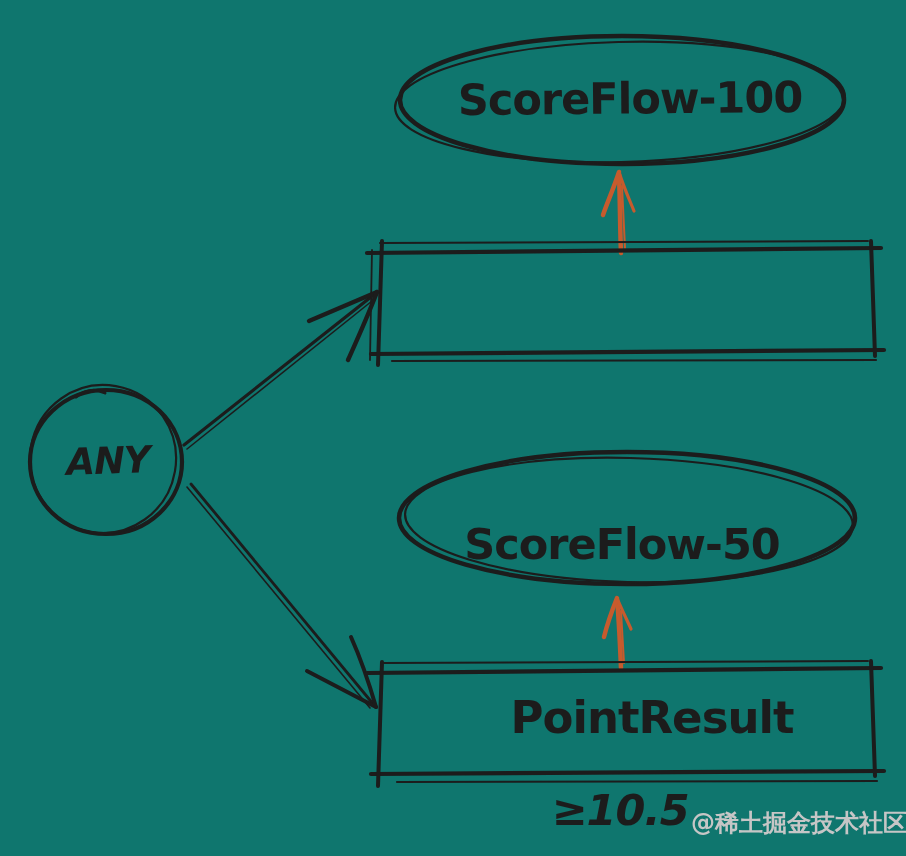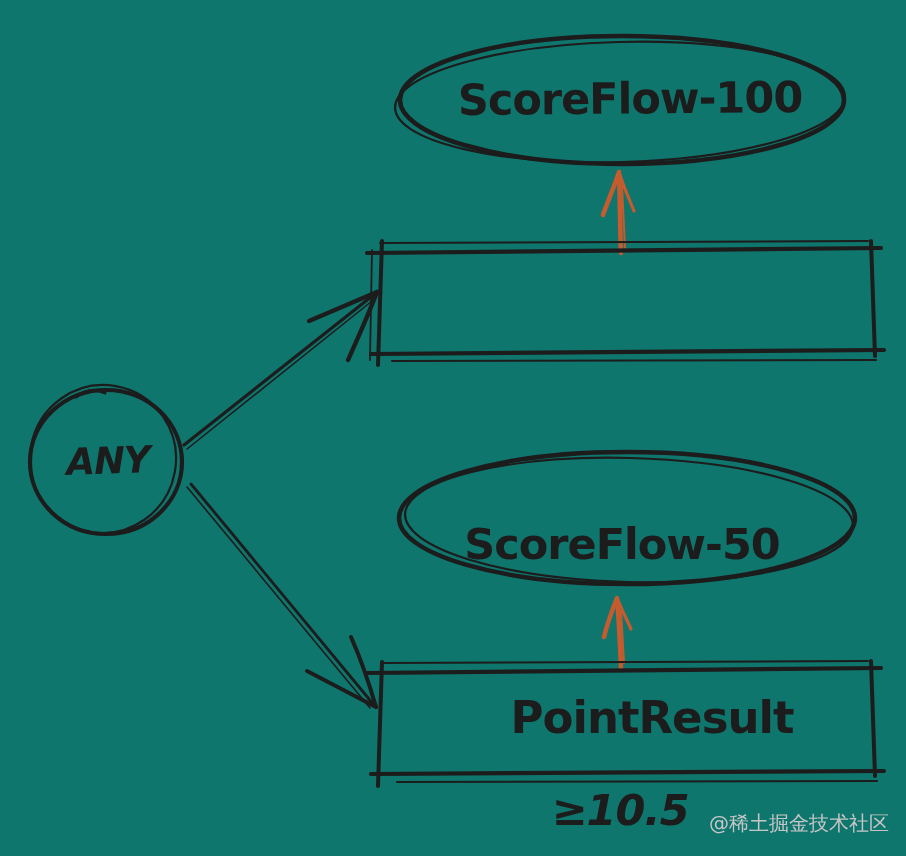--- a/index.html
+++ b/index.html
@@ -23,21 +23,21 @@
   }
   .lbl-sf100   { left: 630px; top:  99px; font-size: 43px; transform: translate(-50%,-50%) rotate(-0.5deg); }
   .lbl-amount  { left: 627px; top: 303px; font-size: 45px; }
   .lbl-any     { left: 108px; top: 461px; font-size: 37px; font-style: italic; transform: translate(-50%,-50%) rotate(-2deg); }
   .lbl-range   { left: 113px; top: 574px; font-size: 43px; }
   .lbl-sf50    { left: 622px; top: 521px; font-size: 43px; margin-top: 23px; }
   .lbl-point   { left: 652px; top: 717px; font-size: 45px; }
   .lbl-thresh  { left: 620px; top: 810px; font-size: 43px; font-style: italic; }
   .lbl-watermark {
     left: 799px; top: 823px;
-    font-size: 20px; font-weight: 400;
+    font-size: 24px; font-weight: 700;
     color: #c6c6c6; letter-spacing: 0;
   }
 </style>
 </head>
 <body>
 
 <div class="canvas">
 
   <svg width="906" height="856" viewBox="0 0 906 856">
 

